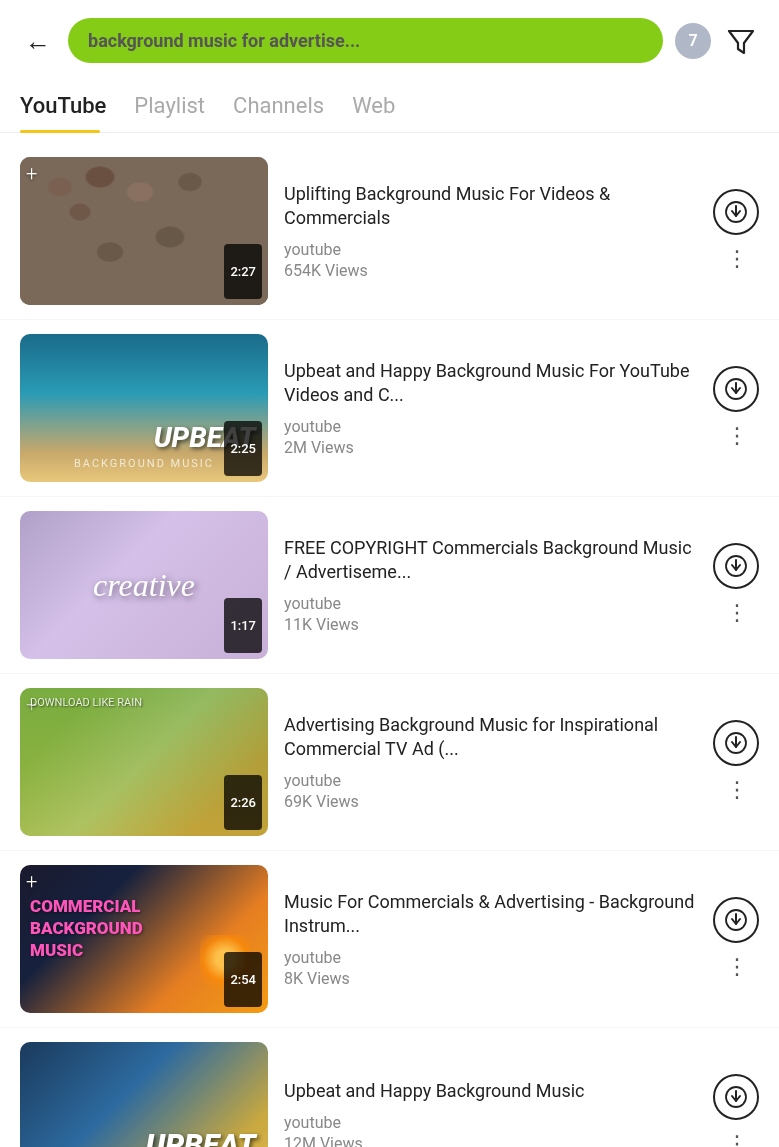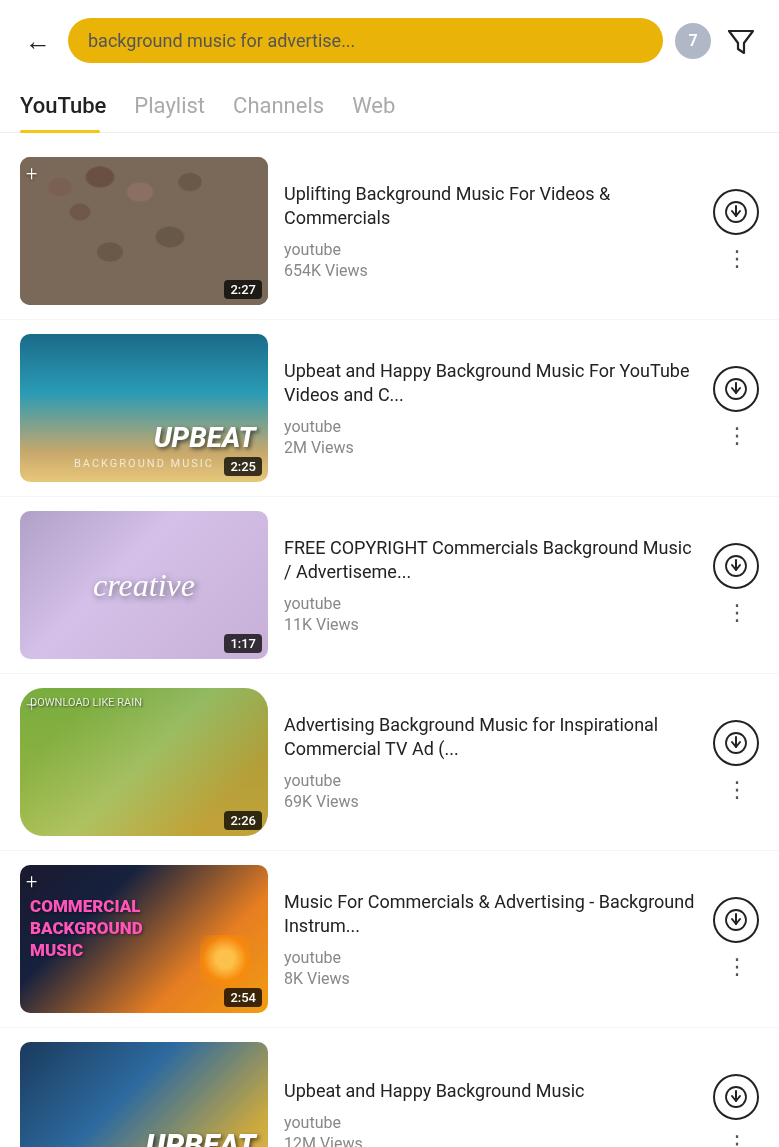--- a/index.html
+++ b/index.html
@@ -28,27 +28,28 @@
       cursor: pointer;
       flex-shrink: 0;
     }
     .back-arrow {
       font-size: 26px;
       color: #222;
       line-height: 1;
     }
     .search-bar {
       flex: 1;
-      background: #eab308;
+      background: #84cc16;
       border-radius: 24px;
       padding: 12px 20px;
       font-size: 18px;
       color: #555;
       display: flex;
       align-items: flex-start;
+      font-weight: bold;
     }
     .badge {
       background: #b0b8c8;
       color: #fff;
       border-radius: 50%;
       width: 36px;
       height: 36px;
       display: flex;
       align-items: center;
       justify-content: center;
@@ -115,42 +116,42 @@
       height: 148px;
       border-radius: 10px;
       overflow: hidden;
       flex-shrink: 0;
       background: #555;
     }
     
     .thumb-1 { background: linear-gradient(135deg, #6b4c3b 0%, #8d6e5a 40%, #5a3d2b 100%); }
     .thumb-2 { background: linear-gradient(180deg, #1a6b8a 0%, #2a9bb5 40%, #c8a86b 80%, #e8c87a 100%); }
     .thumb-3 { background: linear-gradient(135deg, #b0a0c8 0%, #d4c0e8 40%, #c8b0d8 100%); }
-    .thumb-4 { background: linear-gradient(135deg, #8bc34a 20%, #afd67a 50%, #c8a840 80%); border-radius: 23px; }
+    .thumb-4 { background: linear-gradient(135deg, #8bc34a 20%, #afd67a 50%, #c8a840 80%); }
     .thumb-5 { background: linear-gradient(135deg, #1a1a2e 0%, #16213e 30%, #e67e22 70%, #f39c12 100%); }
     .thumb-6 { background: linear-gradient(135deg, #1a3a5c 0%, #2d6a9f 40%, #c8a840 80%, #e8b84b 100%); }
 
     .thumb-plus {
       position: absolute;
       top: 6px;
       left: 6px;
       color: #fff;
       font-size: 20px;
       font-weight: 300;
       line-height: 1;
       text-shadow: 0 1px 3px rgba(0,0,0,0.5);
     }
     .duration-badge {
       position: absolute;
       bottom: 6px;
       right: 6px;
       background: rgba(0,0,0,0.75);
       color: #fff;
       font-size: 13px;
-      padding: 2px 6px;
+      padding: 20px 6px;
       border-radius: 4px;
       font-weight: 500;
     }
 
     
     .thumb-text {
       position: absolute;
       bottom: 30px;
       left: 50%;
       transform: translateX(-50%);

